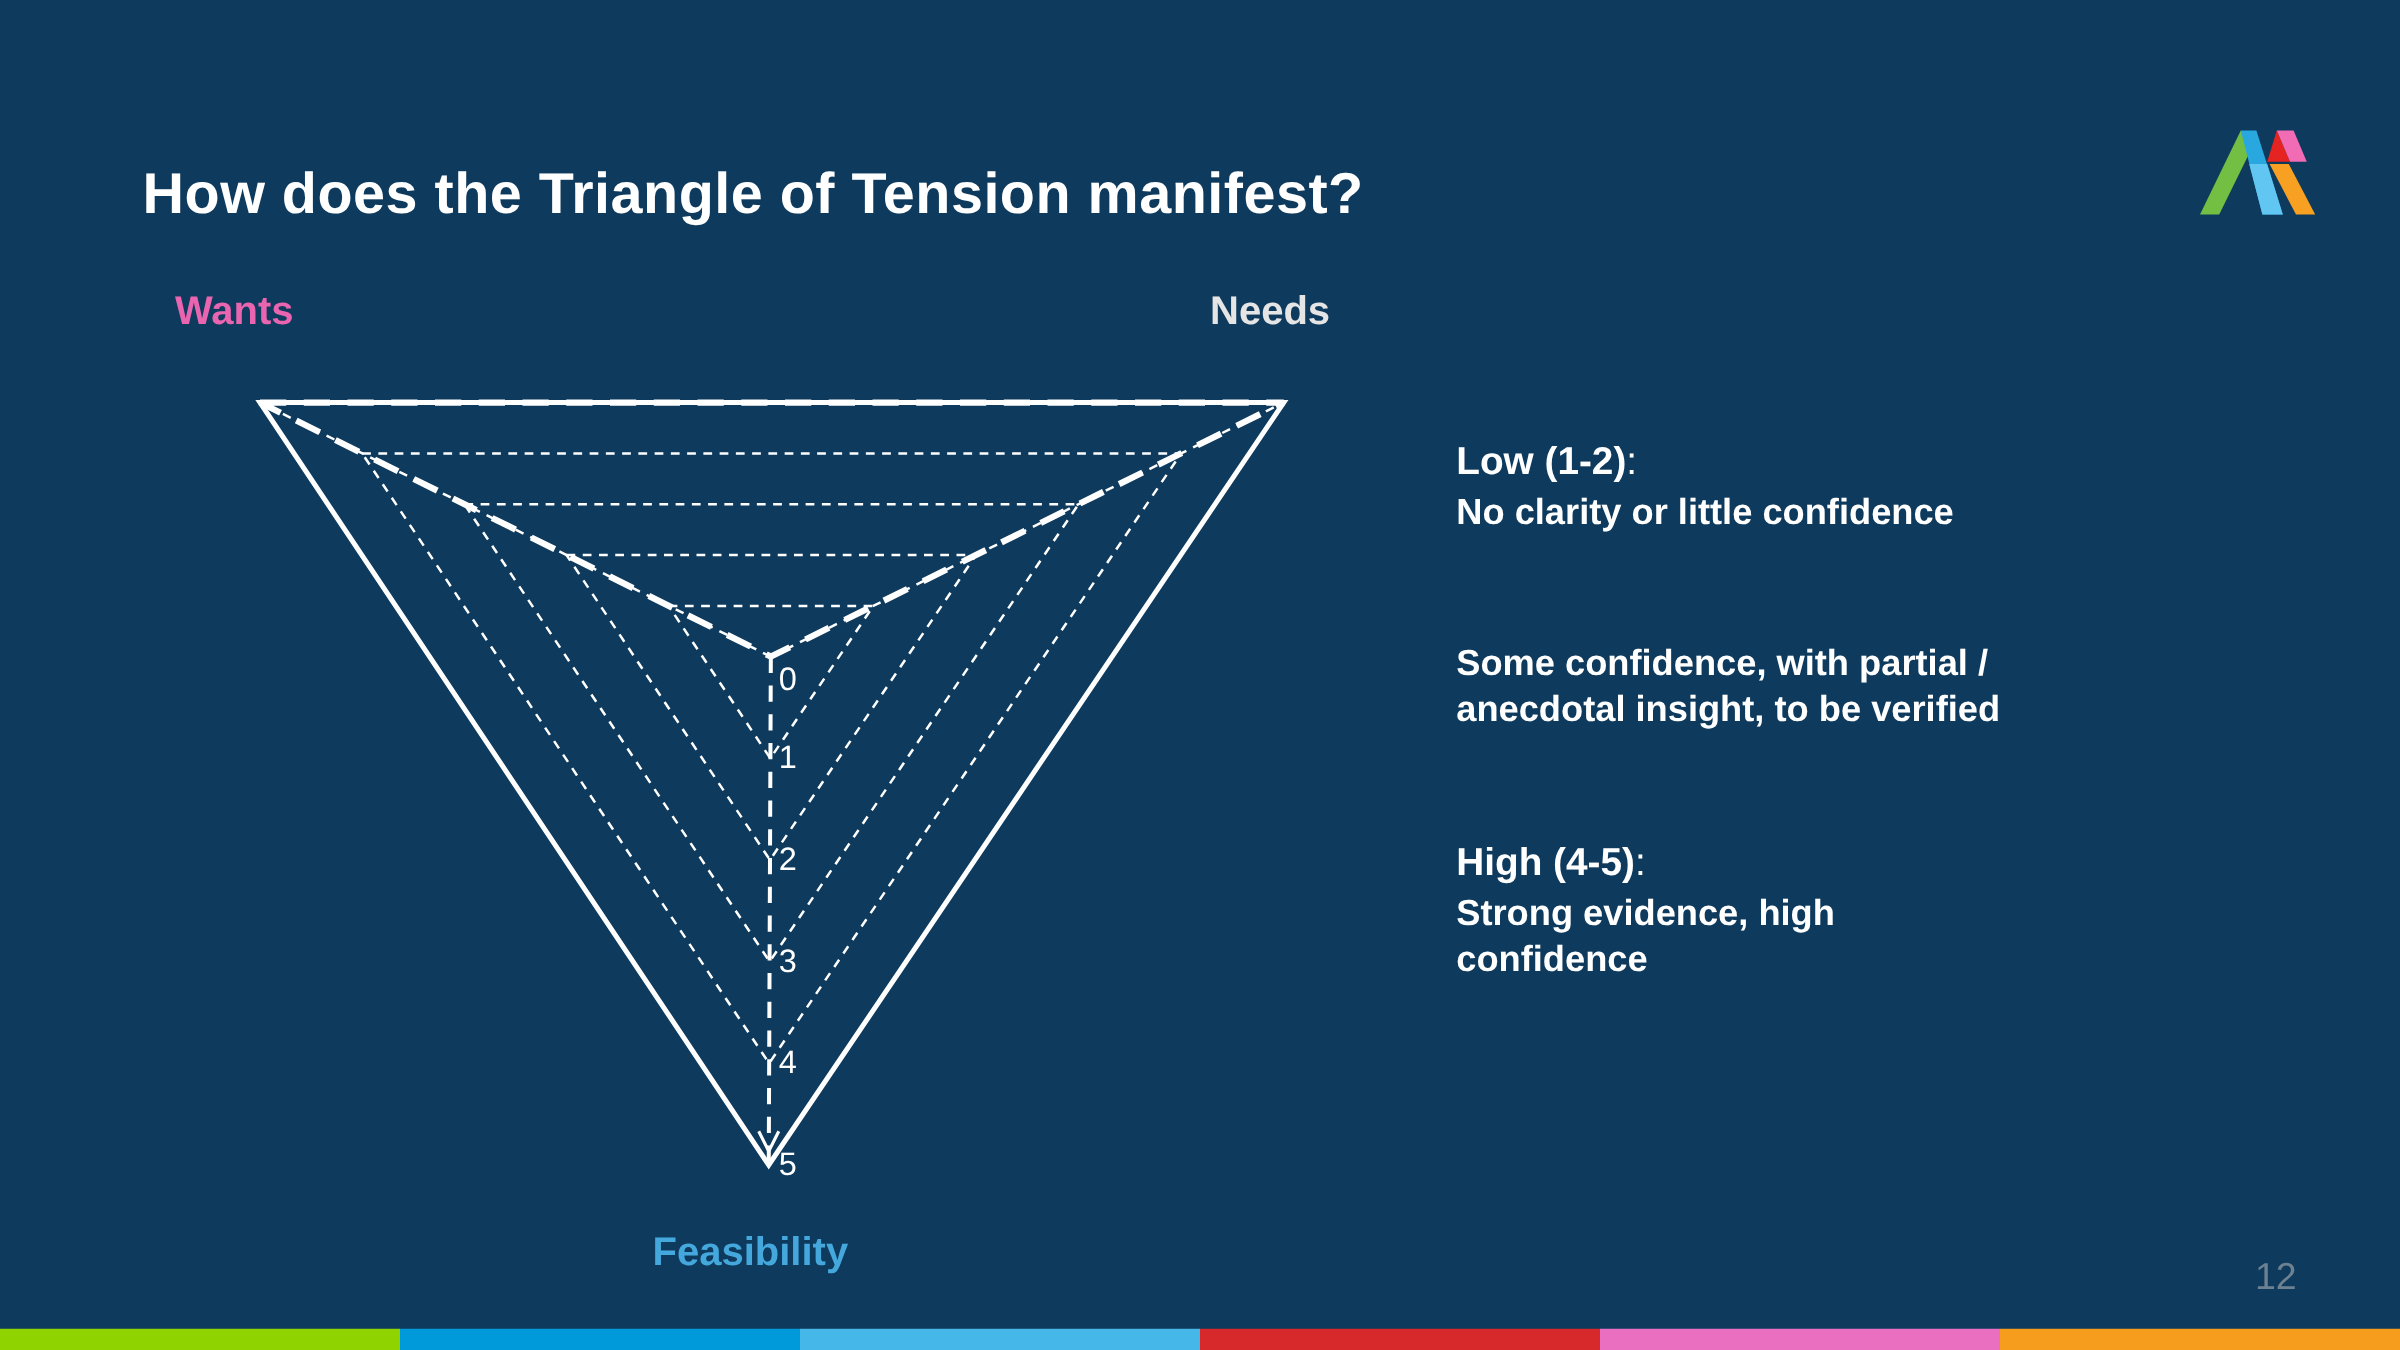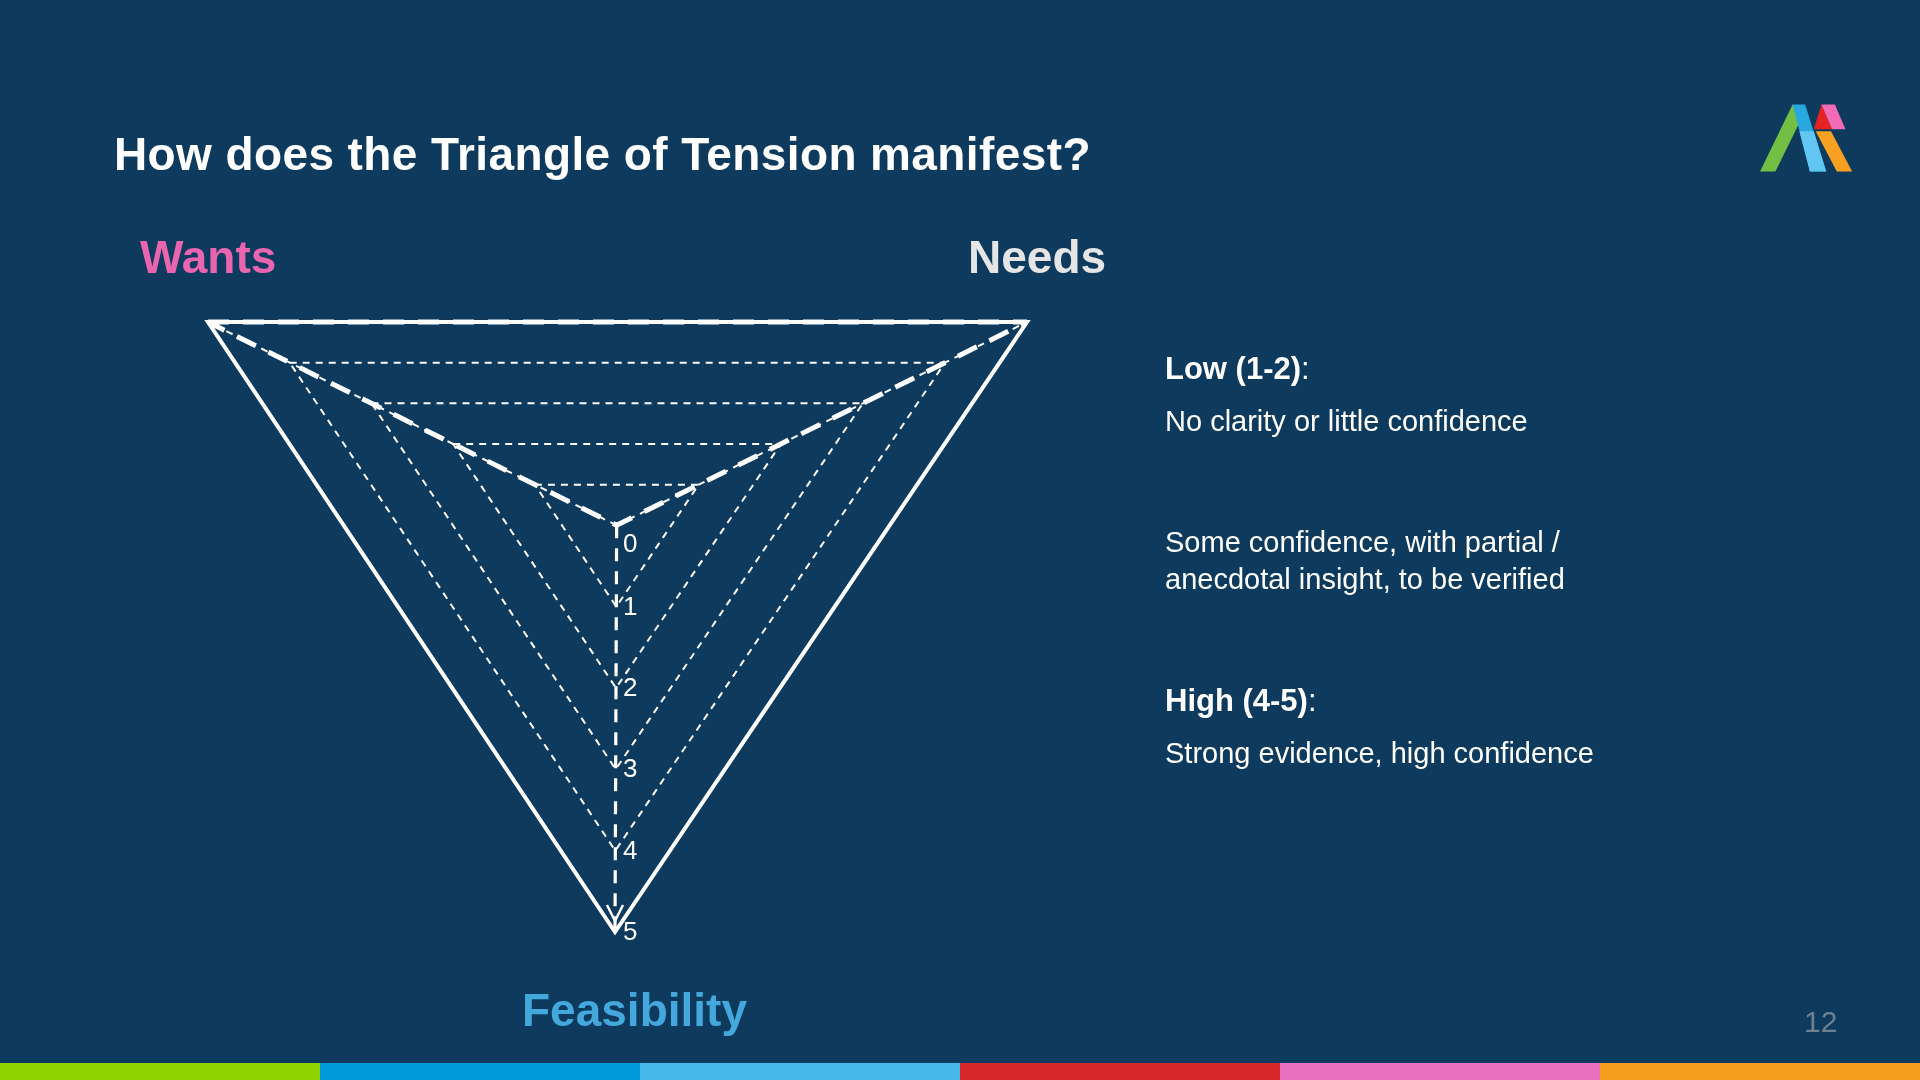--- a/index.html
+++ b/index.html
@@ -8,31 +8,31 @@
     background:#0e3a5d;color:#ffffff;
     font-family:"Liberation Sans", sans-serif;
   }
   .title{
     position:absolute;left:98px;top:96px;
     font-size:46px;font-weight:600;letter-spacing:.4px;color:#ffffff;margin-left:16px;
   }
   .logo{position:absolute;left:1760px;top:102px;width:96px;height:72px;}
   #radar{position:absolute;left:0;top:0;pointer-events:none;}
   #radar text{font-family:"Liberation Sans", sans-serif;font-weight:400;}
-  .axis-label{position:absolute;font-size:46px;font-weight:700;white-space:nowrap;}
+  .axis-label{position:absolute;font-size:32px;font-weight:700;white-space:nowrap;}
   #axis-wants{left:140px;top:230px;}
   #axis-needs{left:968px;top:230px;}
   #axis-feasibility{left:522px;top:983px;text-align:right;}
   .scoring{position:absolute;left:1165px;top:258px;width:500px;}
   .scoring-heading{margin:0;font-size:38px;font-weight:700;text-align:center;color:#ffffff;}
   .scoring-items{margin-top:92px;}
   .scoring-item{margin-bottom:84px;}
   .s-label{font-size:31px;font-weight:700;line-height:38px;}
   .s-colon{font-weight:400;}
-  .s-desc{font-size:29px;font-weight:400;line-height:37px;max-width:448px;margin-top:15px;}
+  .s-desc{font-size:29px;font-weight:700;line-height:37px;max-width:448px;margin-top:4px;}
   .page-number{position:absolute;left:1804px;top:1005px;font-size:30px;color:#6d8191;}
   .footer-bar{position:absolute;left:0;bottom:0;width:1920px;height:17px;display:flex;}
   .footer-bar .seg{flex:1 1 0;height:100%;}
 </style>
 </head>
 <body style="background: rgb(14, 58, 93);">
 
 <h1 class="title">How does the Triangle of Tension manifest?</h1>
 
 <svg class="logo" viewBox="0 0 100 74" aria-hidden="true">

